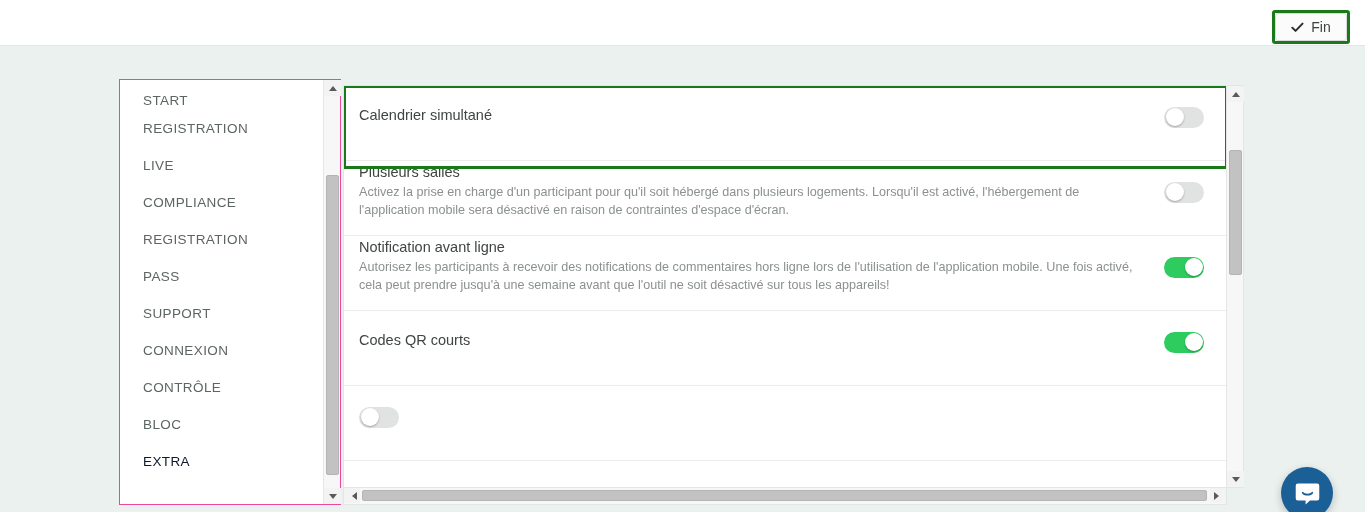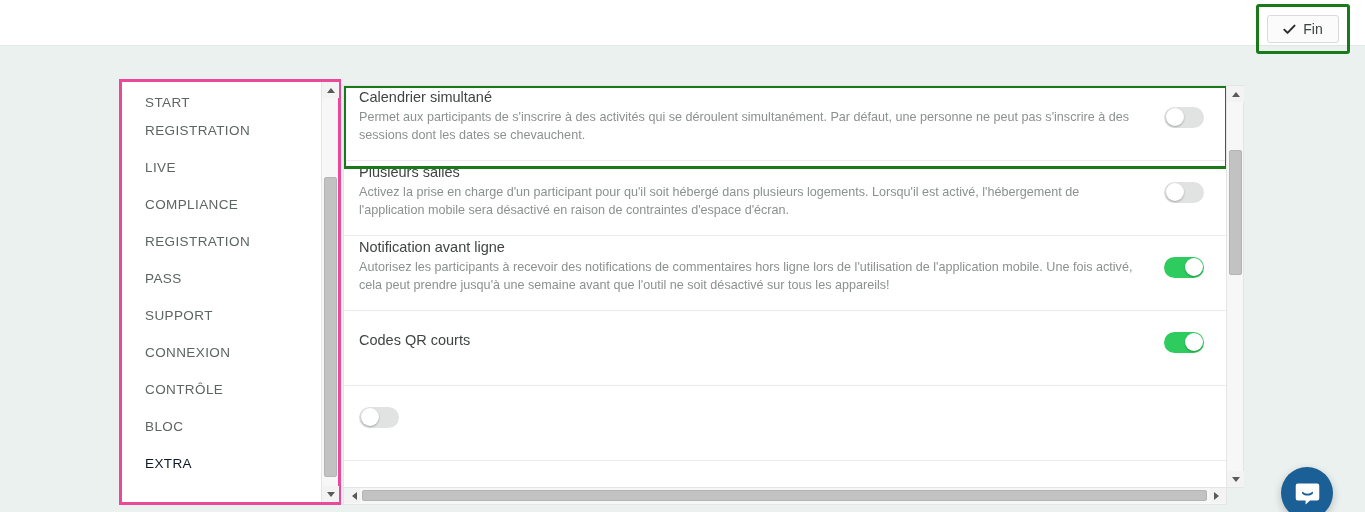--- a/index.html
+++ b/index.html
@@ -11,43 +11,43 @@
   }
 
   
   .topbar {
     position: absolute; left: 0; top: 0;
     width: 1365px; height: 46px;
     background: #ffffff;
     border-bottom: 1px solid #e2e6e4;
   }
   .fin-highlight {
-    position: absolute; right: 15px; top: 4px;
+    position: absolute; right: 15px; top: 10px;
     border: 3px solid #1a7a1a;
     border-radius: 3px;
-    padding: 8px;
+    padding: 0;
   }
   .fin-button {
     display: flex; align-items: center; justify-content: center;
     gap: 7px;
     width: 72px; height: 28px;
     background: #fbfbfb;
     border: 1px solid #d8dbd9;
     border-radius: 3px;
     color: #3c4240;
     font-size: 14px;
   }
   .fin-check { width: 13px; height: 13px; display: block; }
 
   
   .sidebar-wrap {
     position: absolute; left: 119px; top: 79px;
     width: 222px; height: 426px;
     background: #ffffff;
-    border: 3px solid #ec4899;
+    border: 1px solid #ec4899;
     display: flex;
   }
   .sidebar-list {
     width: 203px; height: 100%;
     padding-top: 2px;
     position: relative;
     overflow: hidden;
   }
   .side-item {
     height: 37px;
@@ -230,21 +230,20 @@
     </div>
   </div>
 </div>
 
 <div class="panel-wrap">
   <div class="rows-area" id="rows-area">
     <div class="first-row-highlight"></div>
   <div class="row">
         <div class="row-text">
           <div class="row-title">Calendrier simultané</div>
-          <div class="row-desc">Permet aux participants de s'inscrire à des activités qui se déroulent simultanément. Par défaut, une personne ne peut pas s'inscrire à des sessions dont les dates se chevauchent.</div>
         </div>
         <div class="toggle">
           <div class="knob"></div>
         </div>
       </div>
       <div class="row">
         <div class="row-text">
           <div class="row-title">Plusieurs salles</div>
           <div class="row-desc">Activez la prise en charge d'un participant pour qu'il soit hébergé dans plusieurs logements. Lorsqu'il est activé, l'hébergement de l'application mobile sera désactivé en raison de contraintes d'espace d'écran.</div>
         </div>

